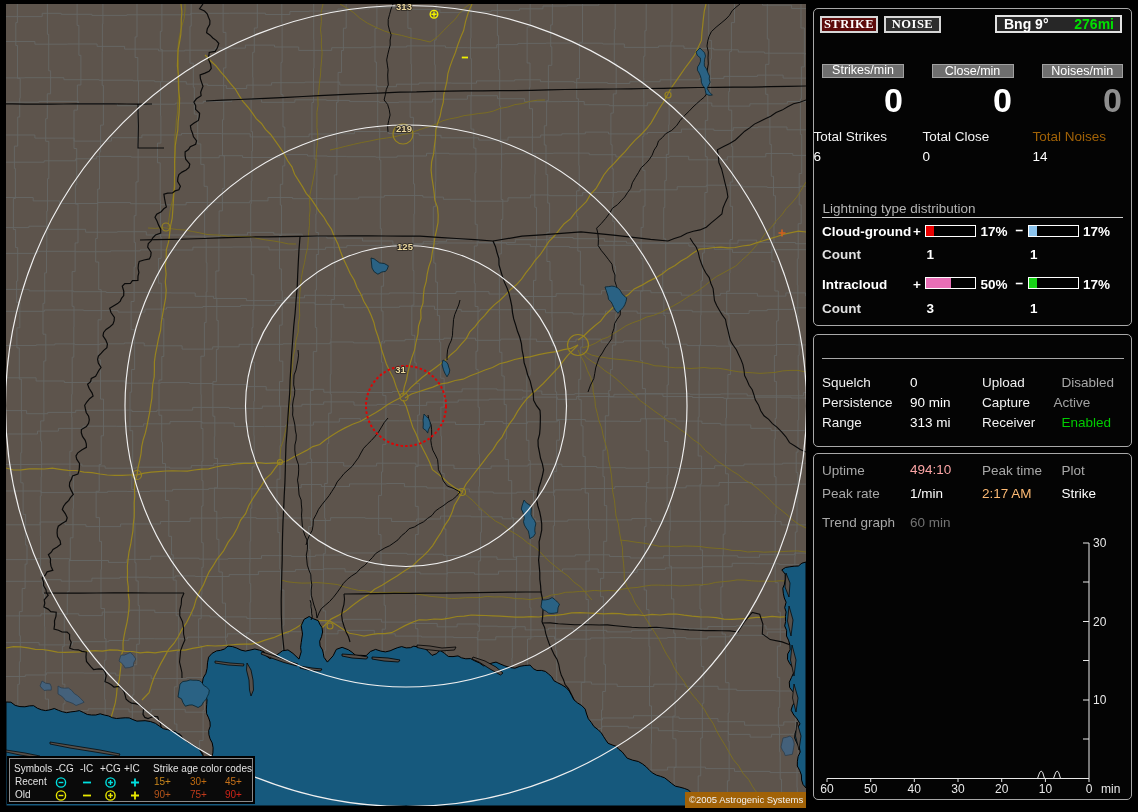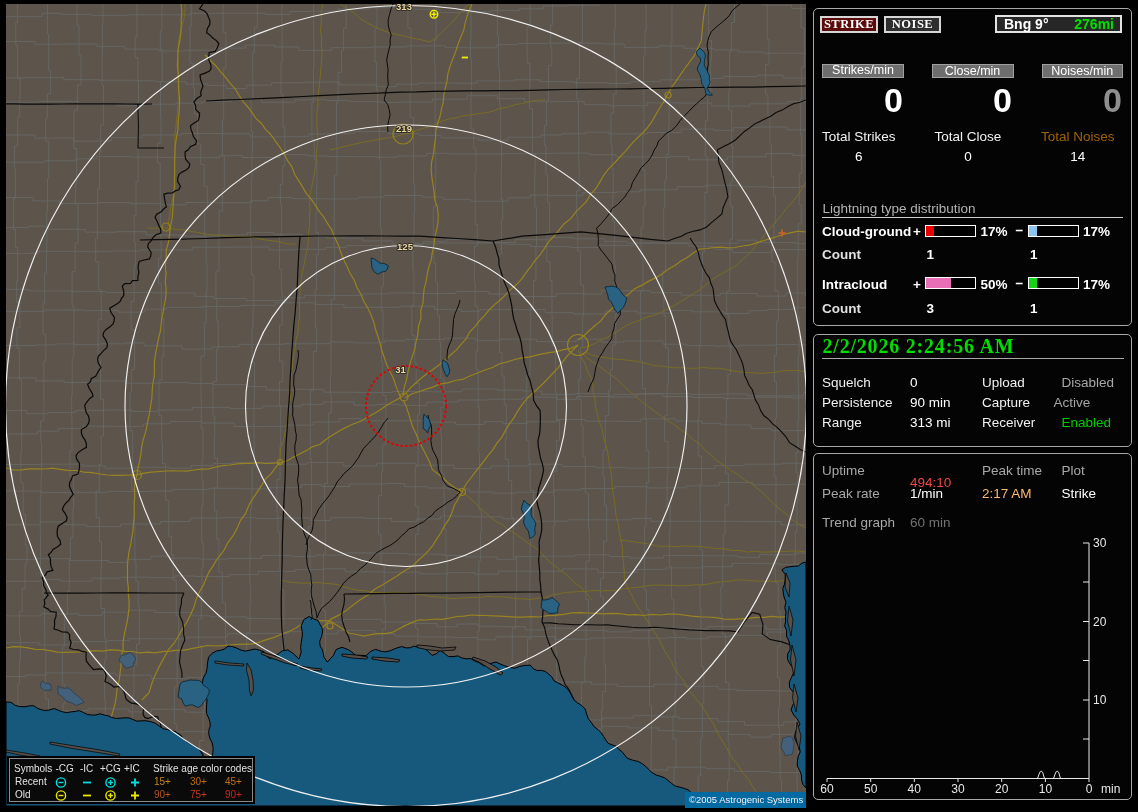--- a/index.html
+++ b/index.html
@@ -1,20 +1,20 @@
 <!DOCTYPE html>
 <html><head><meta charset="utf-8"><style>
 *{margin:0;padding:0;box-sizing:border-box}
 body{width:1138px;height:812px;background:#000;position:relative;overflow:hidden;font-family:"Liberation Sans",sans-serif}
 .abs{position:absolute}
 .panel{position:absolute;left:812.5px;width:319px;background:#040404;border:1.5px solid #A8A8A8;border-radius:5px}
 .btn{position:absolute;display:flex;align-items:center;justify-content:center;color:#fff;font-weight:bold}
 .gbtn{position:absolute;background:#6E6E6E;border:1px solid #A0A0A0;color:#fff;font-size:12.5px;text-align:center;line-height:12.5px;display:flex;align-items:center;justify-content:center}
 .bignum{position:absolute;font-size:34px;font-weight:bold;text-align:right;letter-spacing:0}
-.tlabel{position:absolute;font-size:13.5px;text-align:center}
+.tlabel{position:absolute;font-size:13.5px;text-align:left}
 .row{position:absolute;font-size:13.5px;color:#F0F0F0;white-space:nowrap}
 .bar{position:absolute;width:51px;height:12px;border:1.5px solid #fff;background:#000}
 .bar>div{height:100%}
 .pct{position:absolute;font-size:13.5px;font-weight:bold;color:#fff}
 .gr{color:#A8A8A8}
 </style></head><body>
 <div class="abs" style="left:6px;top:4px;width:800px;height:802px;background:#f97316;overflow:hidden">
     <svg width="800" height="802" viewBox="0 0 800 802" style="position:absolute;left:0;top:0">
       <rect x="0" y="0" width="800" height="802" fill="#5D544C"></rect>
       <g stroke="#6F7A7E" stroke-width="0.9" fill="none" opacity="0.5">
@@ -223,21 +223,21 @@
 <span class="abs" style="left:5px;top:17px">Recent</span>
 <span class="abs" style="left:5px;top:30px">Old</span>
 <span class="abs" style="left:144px;top:17px;color:#C8861C">15+</span>
 <span class="abs" style="left:180px;top:17px;color:#BD6A10">30+</span>
 <span class="abs" style="left:215px;top:17px;color:#C4701A">45+</span>
 <span class="abs" style="left:144px;top:30px;color:#B5541A">90+</span>
 <span class="abs" style="left:180px;top:30px;color:#C03A1C">75+</span>
 <span class="abs" style="left:215px;top:30px;color:#CC2418">90+</span>
 </div>
 
-<div class="abs" style="left:685px;top:792px;width:121px;height:16px;background:#0369a1;color:#F2F2F2;font-size:9.5px;line-height:16px;padding-left:4px;white-space:nowrap;overflow:hidden">©2005 Astrogenic Systems</div>
+<div class="abs" style="left:685px;top:792px;width:121px;height:16px;background:#a16207;color:#F2F2F2;font-size:9.5px;line-height:16px;padding-left:4px;white-space:nowrap;overflow:hidden">©2005 Astrogenic Systems</div>
 
 <div class="panel" style="top:8px;height:318px">
 <div class="btn" style="left:6.5px;top:6.5px;width:58px;height:17.5px;background:#5C0B0B;border:2px solid #D6D6D6;font-family:'Liberation Serif',serif;font-size:12.5px;letter-spacing:0.5px">STRIKE</div>
 <div class="btn" style="left:70.5px;top:6.5px;width:57px;height:17.5px;background:#2E2E2E;border:2px solid #D6D6D6;font-family:'Liberation Serif',serif;font-size:12.5px;letter-spacing:0.5px">NOISE</div>
 <div class="abs" style="left:181.5px;top:6px;width:127px;height:17.5px;background:#272727;border:2px solid #E2E2E2;display:flex;align-items:center;justify-content:space-between;padding:0 6px 0 7px;font-weight:bold;font-size:14px;color:#fff">
       <span>Bng 9°</span>
       <span style="color:#00E000">276mi</span>
     </div>
 <div class="gbtn" style="left:8.5px;top:54.5px;width:82px;height:14px">Strikes/min</div>
 <div class="gbtn" style="left:118px;top:54.5px;width:82px;height:14.5px">Close/min</div>
@@ -277,39 +277,38 @@
 <div class="bar" style="left:214px;top:268px">
       <div style="width:17%;background:#17D217"></div>
     </div>
 <div class="pct" style="left:269.5px;top:267.5px">17%</div>
 <div class="row" style="left:8.5px;top:291.5px;font-weight:bold;color:#E0E0E0">Count</div>
 <div class="row" style="left:113px;top:291.5px;font-weight:bold;color:#fff">3</div>
 <div class="row" style="left:216.5px;top:291.5px;font-weight:bold;color:#fff">1</div>
 </div>
 
 <div class="panel" style="top:334px;height:113px">
-<div class="abs" style="left:9px;top:-0.5px;font-family:'Liberation Serif',serif;font-weight:bold;font-size:20px;color:#00DD00;letter-spacing:0.8px">2/2/2026 2:24:56 AM</div>
 <div class="abs" style="left:8px;top:23px;width:302px;height:1px;background:#A8A8A8"></div>
 <div class="row" style="left:8.5px;top:40px">Squelch</div>
     <div class="row" style="left:96.5px;top:40px;color:#fff">0</div>
     <div class="row" style="left:168.5px;top:40px">Upload</div>
     <div class="row gr" style="left:248px;top:40px">Disabled</div>
 <div class="row" style="left:8.5px;top:60px">Persistence</div>
     <div class="row" style="left:96.5px;top:60px;color:#fff">90 min</div>
     <div class="row" style="left:168.5px;top:60px">Capture</div>
     <div class="row" style="left:240px;top:60px;color:#a3a3a3">Active</div>
 <div class="row" style="left:8.5px;top:80px">Range</div>
     <div class="row" style="left:96.5px;top:80px;color:#fff">313 mi</div>
     <div class="row" style="left:168.5px;top:80px">Receiver</div>
     <div class="row" style="left:248px;top:80px;color:#00CC00">Enabled</div>
 </div>
 
 <div class="panel" style="top:452.5px;height:347px">
 <div class="row gr" style="left:8.5px;top:9px">Uptime</div>
-    <div class="row" style="left:96.5px;top:21px;color:#ef4444">494:10</div>
+    <div class="row" style="left:96.5px;top:8px;color:#fca5a5">494:10</div>
     <div class="row gr" style="left:168.5px;top:9px">Peak time</div>
     <div class="row gr" style="left:248px;top:9px">Plot</div>
 <div class="row gr" style="left:8.5px;top:32px">Peak rate</div>
     <div class="row" style="left:96.5px;top:32px;color:#fff">1/min</div>
     <div class="row" style="left:168.5px;top:32px;color:#fdba74">2:17 AM</div>
     <div class="row" style="left:248px;top:32px;color:#fff">Strike</div>
 <div class="row gr" style="left:8.5px;top:61px">Trend graph</div>
     <div class="row" style="left:96.5px;top:61px;color:#737373">60 min</div>
 <svg width="313" height="263" viewBox="0 0 313 263" style="position:absolute;left:2.5px;top:82.5px">
       <g stroke="#E8E8E8" stroke-width="1" fill="none">

